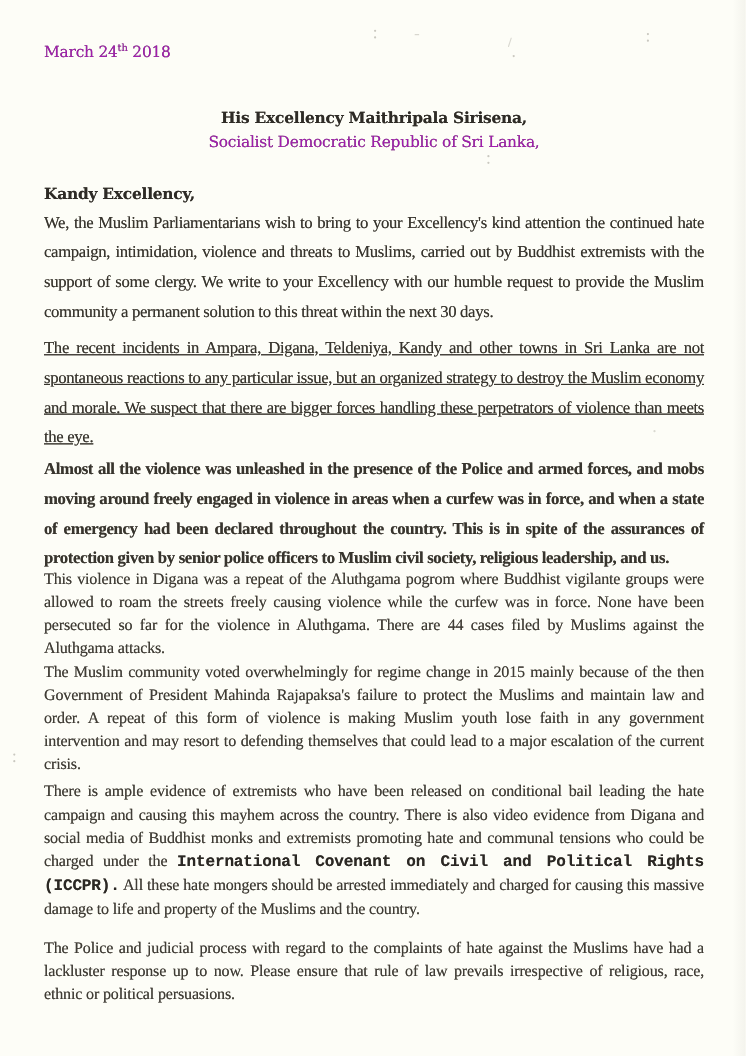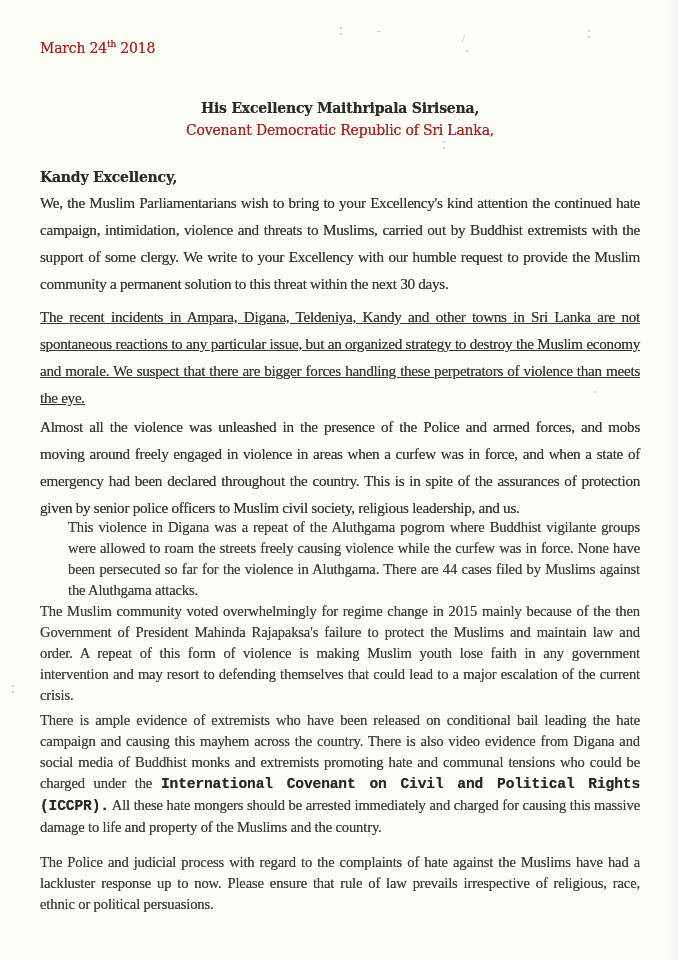--- a/index.html
+++ b/index.html
@@ -10,21 +10,21 @@
     padding:34px 38px 8px 40px;
     background:#fdfdf7;
     overflow:hidden;
     color:#3d3a33;
     text-shadow:0 0 .3px rgba(60,56,48,.75);
   }
   
   .hdr{
     font-family:"DejaVu Serif",serif;
     font-size:14px;line-height:21.5px;letter-spacing:-0.2px;
-    color:#b91c1c;
+    color:#a21caf;
   }
   .bold{font-weight:700;color:#2e2b26;}
   .pre{white-space:pre-wrap;}
   .date sup{font-size:9px;letter-spacing:0;}
   .date .yr{margin-left:4px;}
   .recipient{margin-top:39px;text-align:center;}
   .salutation{margin-top:26px;}
   
   .para{margin:0;text-align:justify;}
   .lead{
@@ -32,22 +32,22 @@
     font-size:15.2px;line-height:27px;letter-spacing:-0.3px;
     color:#38352e;
   }
   .mid{
     font-family:"Liberation Serif",serif;
     font-size:14.6px;line-height:21px;letter-spacing:-0.15px;
     color:#403d36;
   }
   .p1{}
   .p2{margin-top:6px;text-decoration:underline;}
-  .p3{margin-top:2px;}
-  .p4{margin-top:-4px;margin-left:28px;}
+  .p3{margin-top:2px;font-weight:bold;}
+  .p4{margin-top:-4px;}
   .p5{margin-top:0;}
   .p6{margin-top:4px;}
   .p7{margin-top:14px;}
   .boldt{font-weight:700;color:#2b2824;font-family:Liberation Mono, monospace;}
   
   .artifact{position:absolute;width:2px;height:2px;background:#97948a;border-radius:50%;opacity:.5;}
   .artifact.colon::after{content:"";position:absolute;top:6px;left:0;width:2px;height:2px;background:#97948a;border-radius:50%;}
   .artifact.slash{width:1px;height:9px;border-radius:1px;transform:rotate(18deg);opacity:.35;}
   .a1{left:340px;top:27px;}
   .a2{left:377px;top:31px;width:4px;height:1px;border-radius:0;opacity:.4;}
@@ -75,21 +75,21 @@
   <div class="artifact a4"></div>
   <div class="artifact colon a5"></div>
   <div class="artifact colon a6"></div>
   <div class="artifact colon a7"></div>
   <div class="artifact a8"></div>
 
   <div class="date hdr"><span>March 24</span><sup>th</sup><span class="yr">2018</span></div>
 
   <div class="recipient">
     <div class="hdr bold">His Excellency Maithripala Sirisena,</div>
-    <div class="hdr">Covenant Democratic Republic of Sri Lanka,</div>
+    <div class="hdr">Socialist Democratic Republic of Sri Lanka,</div>
   </div>
 
   <div class="salutation hdr bold">Kandy Excellency,</div>
 
   <p class="para lead p1">We, the Muslim Parliamentarians wish to bring to your Excellency's kind attention the continued hate campaign, intimidation, violence and threats to Muslims, carried out by Buddhist extremists with the support of some clergy.  We write to your Excellency with our humble request to provide the Muslim community a permanent solution to this threat within the next 30 days.</p>
 
   <p class="para lead p2">The recent incidents in Ampara, Digana, Teldeniya, Kandy and other towns in Sri Lanka are not spontaneous reactions to any particular issue, but an organized strategy to destroy the Muslim economy and morale. We suspect that there are bigger forces handling these perpetrators of violence than meets the eye.</p>
 
   <p class="para lead p3">Almost all the violence was unleashed in the presence of the Police and armed forces, and mobs moving around freely engaged in violence in areas when a curfew was in force, and when a state of emergency had been declared throughout the country. This is in spite of the assurances of protection given by senior police officers to Muslim civil society, religious leadership, and us.</p>
 

